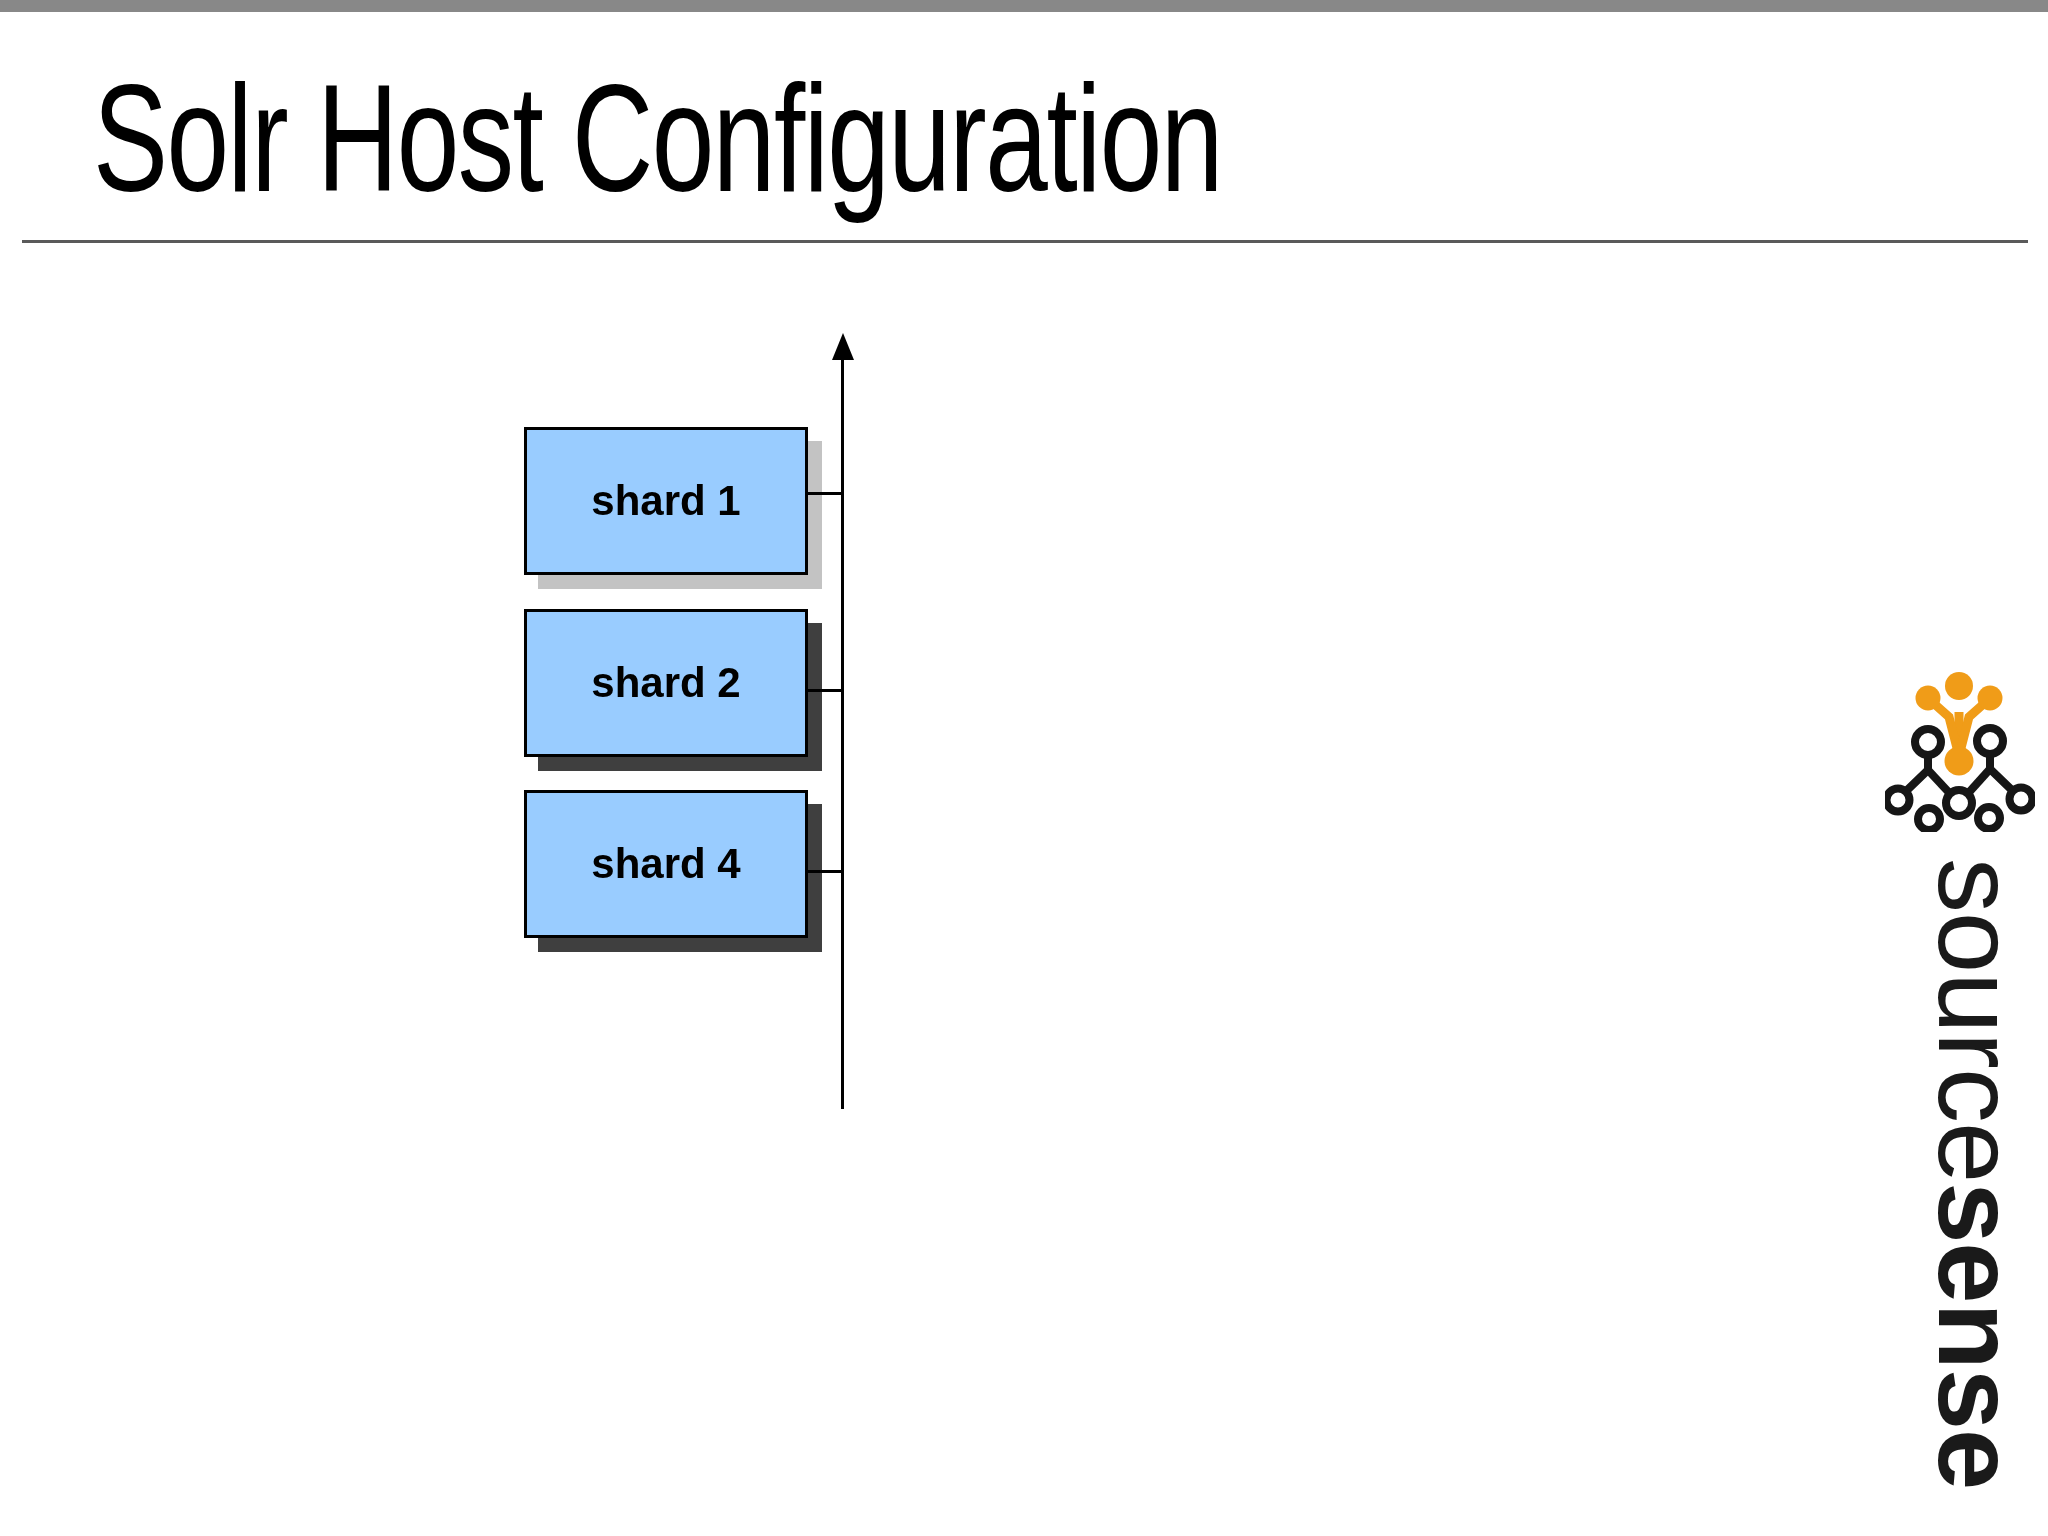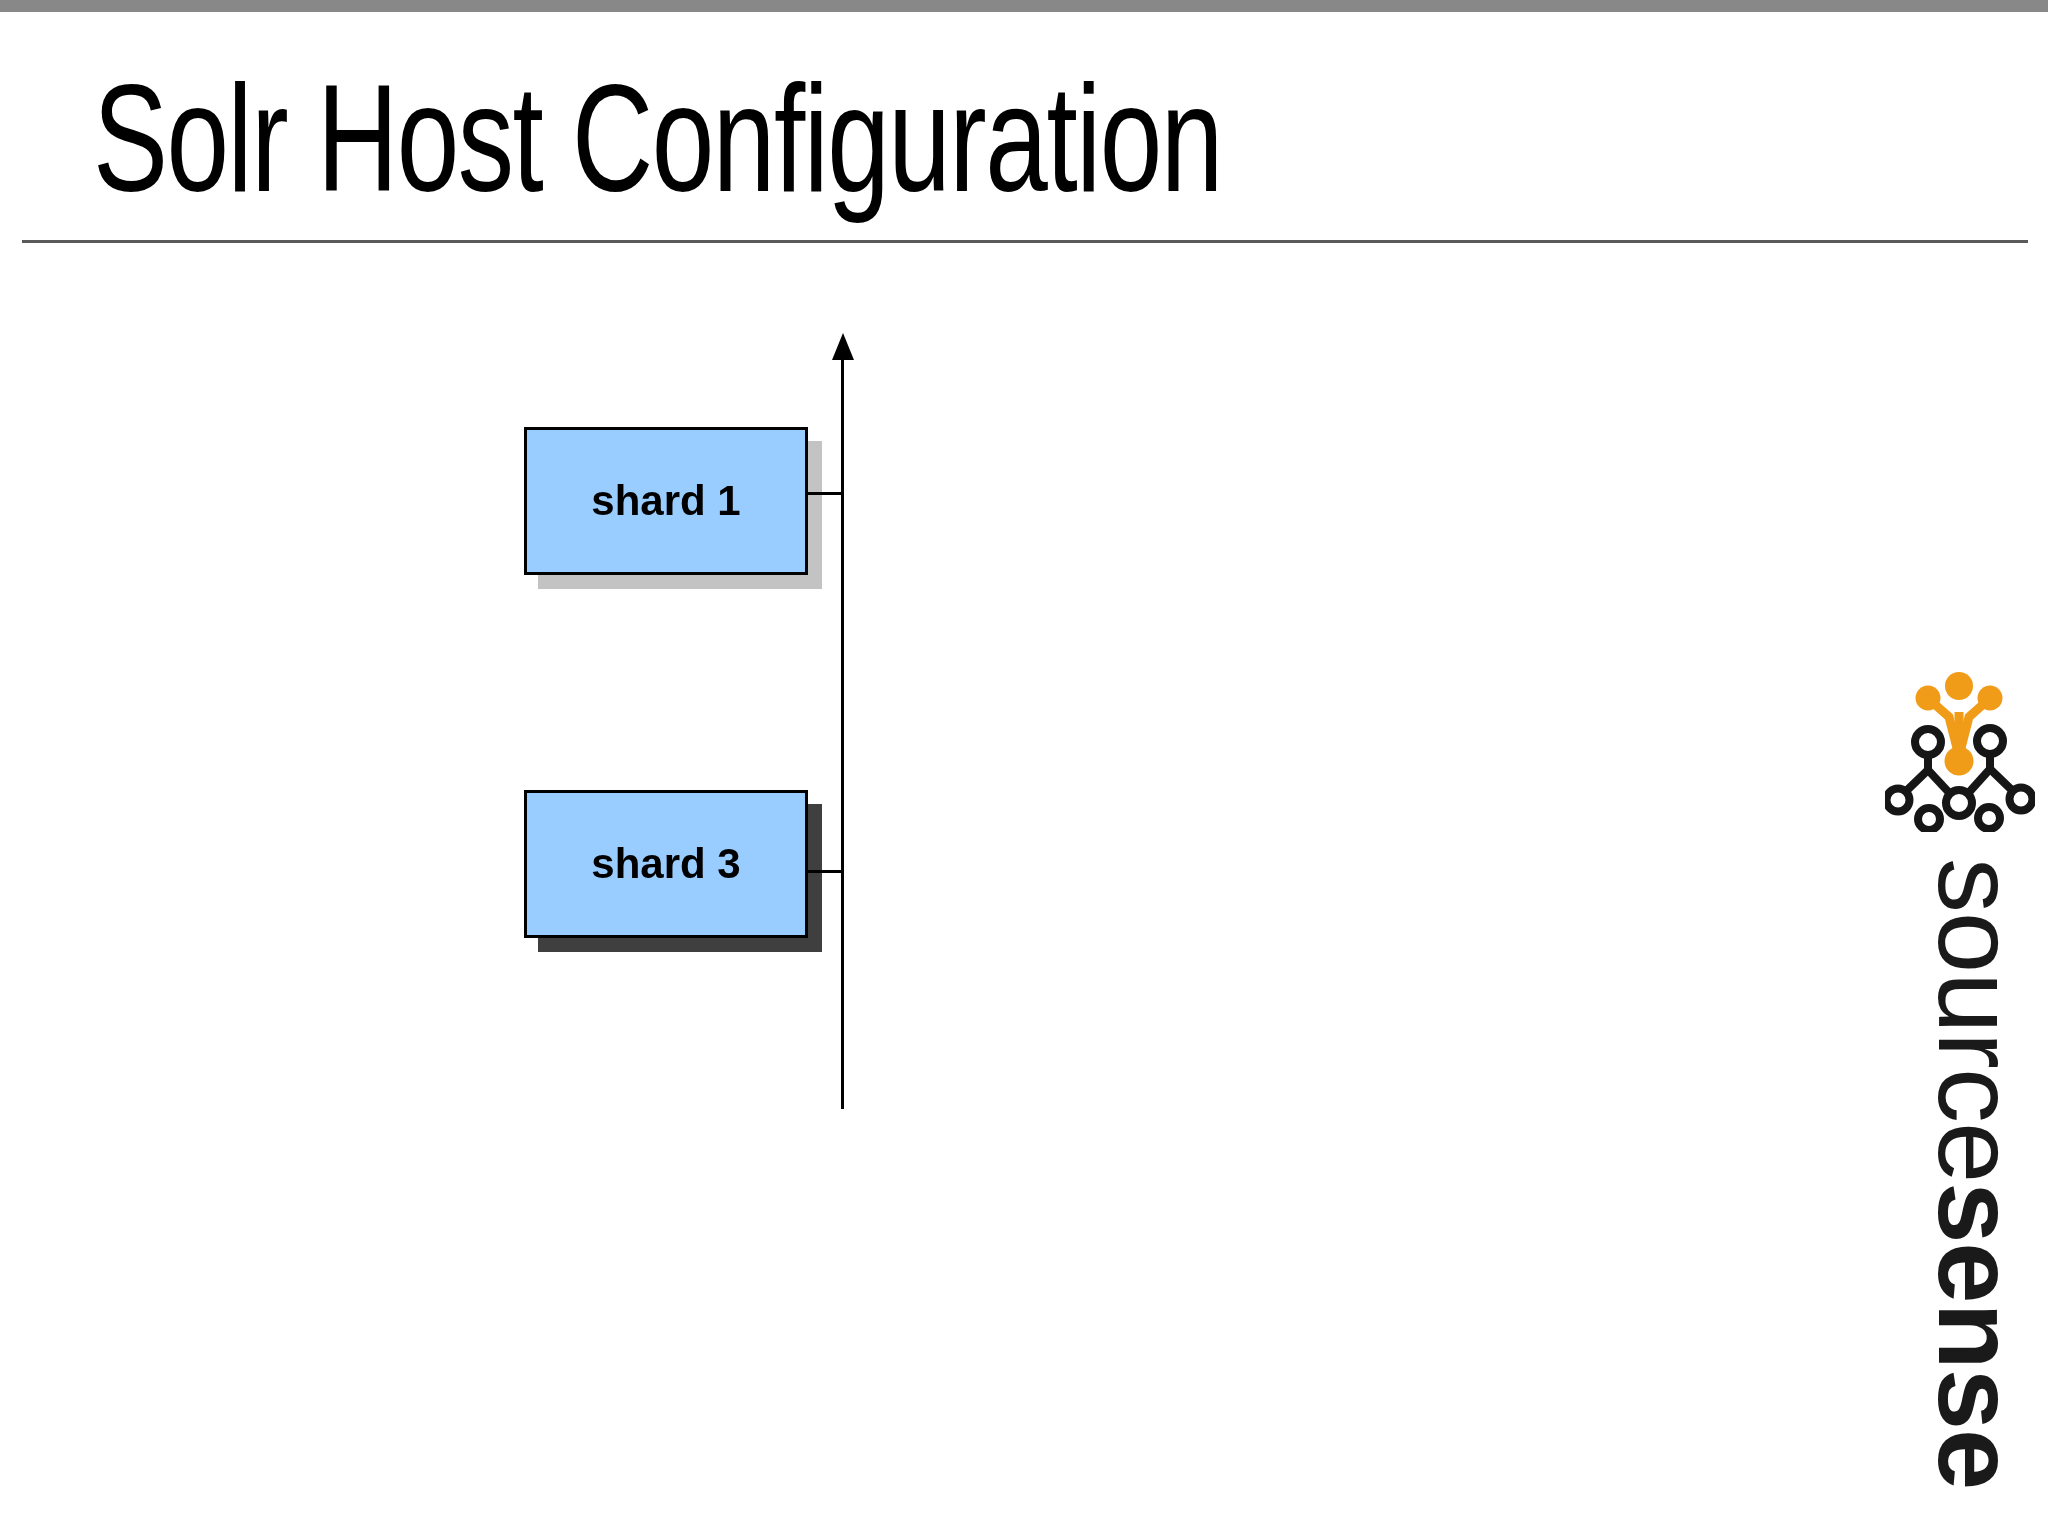--- a/index.html
+++ b/index.html
@@ -118,24 +118,29 @@
 
     <div class="axis-line"></div>
     <div class="axis-arrowhead"></div>
 
     <div class="node node-1 shadow-light">
       <div class="node-box">
         <span>shard 1</span>
       </div>
     </div>
 
+    <div class="node node-2 shadow-dark">
+      <div class="node-box">
+        <span>shard 2</span>
+      </div>
+    </div>
 
     <div class="node node-3 shadow-dark">
       <div class="node-box">
-        <span>shard 3</span>
+        <span>shard 4</span>
       </div>
     </div>
 
   </div>
 
   <svg class="brand-icon" viewBox="0 0 150 172" xmlns="http://www.w3.org/2000/svg">
 
     <g stroke="#161616" stroke-width="8" fill="none">
       <path d="M43 95 L43 110 L15 137"></path>
       <path d="M43 110 L70 139"></path>

